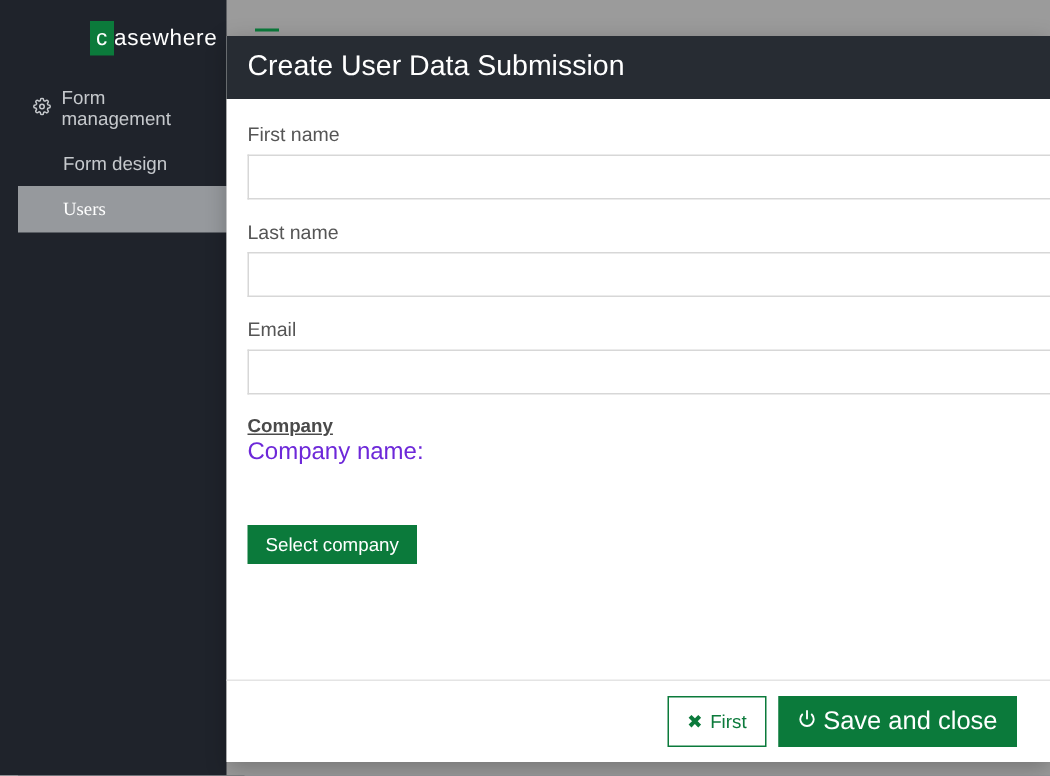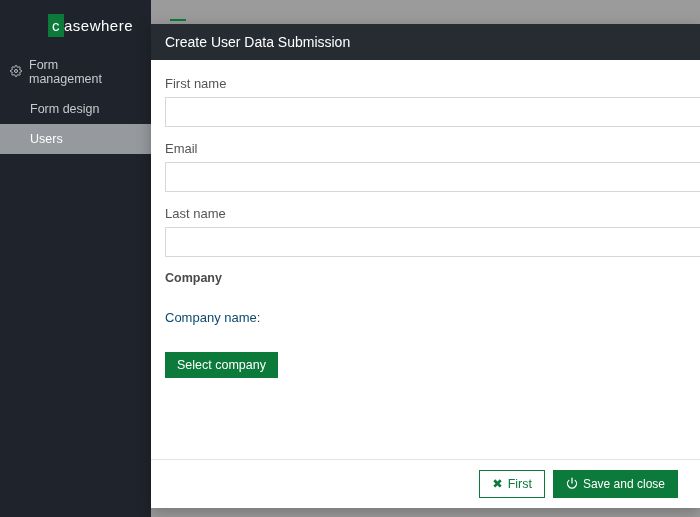--- a/index.html
+++ b/index.html
@@ -1,49 +1,49 @@
 <!DOCTYPE html>
 <html><head>
 <meta charset="utf-8">
 <style>
   * { box-sizing: border-box; margin: 0; padding: 0; }
   html, body { width: 700px; height: 517px; overflow: hidden; font-family: "Segoe UI", Arial, sans-serif; }
   body { position: relative; background: #1f232b; }
 
   
-  .sidebar { position: absolute; left: 0; top: 0; width: 151px; height: 517px; background: #1f232b; color: #c6c9cd; }
+  .sidebar { position: absolute; left: 12px; top: 0; width: 151px; height: 517px; background: #1f232b; color: #c6c9cd; }
   .brand { display: flex; align-items: center; gap: 0; padding: 10px 10px 10px 38px; height: 50px; }
   .brand-text { font-size: 15px; color: #ffffff; letter-spacing: .5px; font-weight: 400; margin-left: 10px;}
   .brand-text::first-letter { background: #0b7a3b; padding: 3px 4px 3px 4px; }
 
   .nav-section { }
   .nav-header { display: flex; align-items: center; gap: 7px; padding: 8px 26px 8px 10px; font-size: 12.5px; color: #c6c9cd; cursor: pointer; }
   .nav-header svg { width: 12px; height: 12px; }
   .nav-item { padding: 8px 10px 8px 30px; font-size: 12.5px; color: #c6c9cd; cursor: pointer; }
-  .nav-item.active { background: #96999d; color: #ffffff; }
+  .nav-item.active { background: #96999d; color: #ffffff; font-family: Liberation Serif, serif; }
 
   
   .main-bg { position: absolute; left: 151px; top: 0; right: 0; height: 517px; background: #9b9b9b; }
   .hamburger { position:absolute; left:170px; top:16px; }
   .hamburger div{ width:16px;height:2px;background:#0b7a3b;margin:3px 0;}
 
   
   .modal { position: absolute; left: 151px; top: 24px; right: 0; bottom: 9px; background: #ffffff; box-shadow: 0 4px 14px rgba(0,0,0,.25); display:flex; flex-direction:column;}
-  .modal-header { background: #272c33; color: #fff; font-size: 14px; padding: 10px 14px; }
+  .modal-header { background: #272c33; color: #fff; font-size: 19px; padding: 10px 14px; }
   .modal-body { flex: 1; padding: 16px 0 10px 14px; font-size: 13px; color: #4a4a4a; overflow:hidden;}
   .field { margin-bottom: 14px; }
   .field-label { font-size: 13px; color: #555; margin-bottom: 6px; display:block;}
   .field-input { width: 100%; height: 30px; border: 1px solid #d7d7d7; border-right:none; padding: 4px 8px; font-size: 13px; }
-  .section-title { font-size: 12.5px; color:#4a4a4a; font-weight:600; margin: 8px 0 25px; }
-  .company-line { font-size: 13px; color:#0c4a6e; margin-bottom:8px;}
+  .section-title { font-size: 12.5px; color:#4a4a4a; font-weight:600; margin: 8px 0 2px; text-decoration: underline; }
+  .company-line { font-size: 16px; color:#6d28d9; margin-bottom:20px;}
   .btn-primary { background:#0b7a3b; color:#fff; border:none; padding:6px 12px; font-size:12.5px; cursor:pointer;margin-top:19px;}
 
   .modal-footer { border-top:1px solid #e4e4e4; padding:10px 22px; display:flex; justify-content:flex-end; gap:8px;}
   .btn-outline { background:#fff; border:1px solid #0b7a3b; color:#0b7a3b; padding:6px 12px; font-size:12.5px; display:inline-flex; align-items:center; gap:5px; cursor:pointer;}
-  .btn-success { background:#0b7a3b; border:1px solid #0b7a3b; color:#fff; padding:6px 12px; font-size:12px; display:inline-flex; align-items:flex-end; gap:5px; cursor:pointer;}
+  .btn-success { background:#0b7a3b; border:1px solid #0b7a3b; color:#fff; padding:6px 12px; font-size:17px; display:inline-flex; align-items:flex-start; gap:5px; cursor:pointer;}
 
   .ico { display:inline-block; line-height:1; }
 </style>
 </head>
 <body>
 
 <div class="sidebar">
   <div class="brand">
     <span class="brand-text">casewhere</span>
   </div>
@@ -77,26 +77,26 @@
   <div class="modal-header">Create User Data Submission</div>
 
   <div class="modal-body">
 
     <div class="field">
       <label class="field-label">First name</label>
       <input class="field-input" type="text" value="" style="">
     </div>
 
     <div class="field">
-      <label class="field-label">Email</label>
+      <label class="field-label">Last name</label>
       <input class="field-input" type="text" value="" style="">
     </div>
 
     <div class="field">
-      <label class="field-label">Last name</label>
+      <label class="field-label">Email</label>
       <input class="field-input" type="text" value="" style="">
     </div>
 
     <div class="section-title">Company</div>
     <div class="company-line">Company name:</div>
     <button class="btn-primary">Select company</button>
   </div>
 
   <div class="modal-footer">
     <button class="btn-outline">

